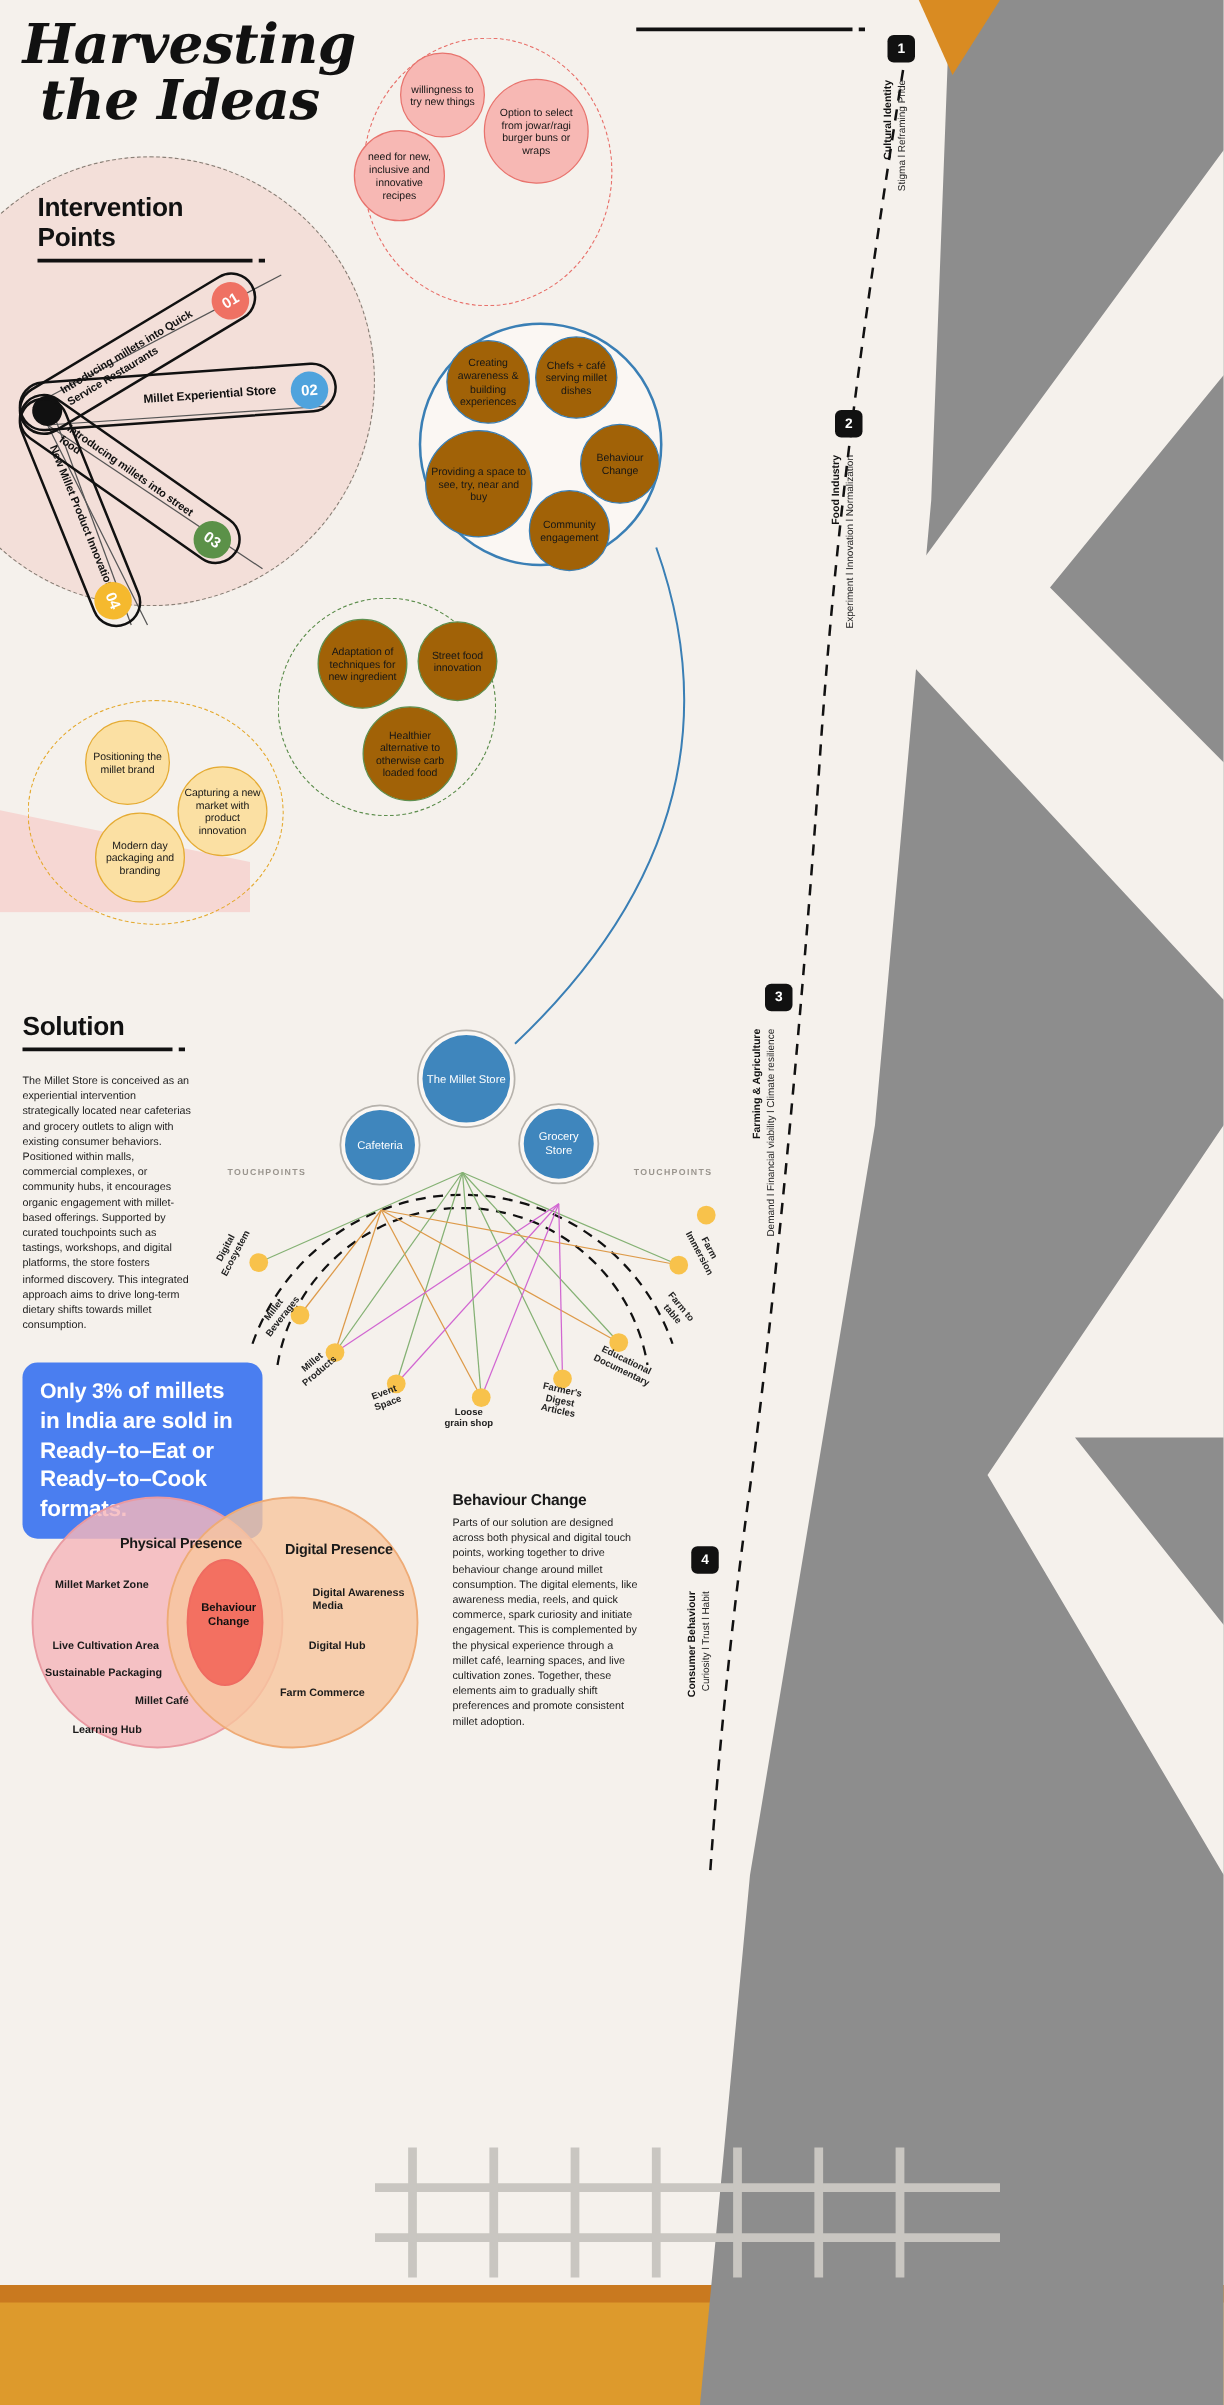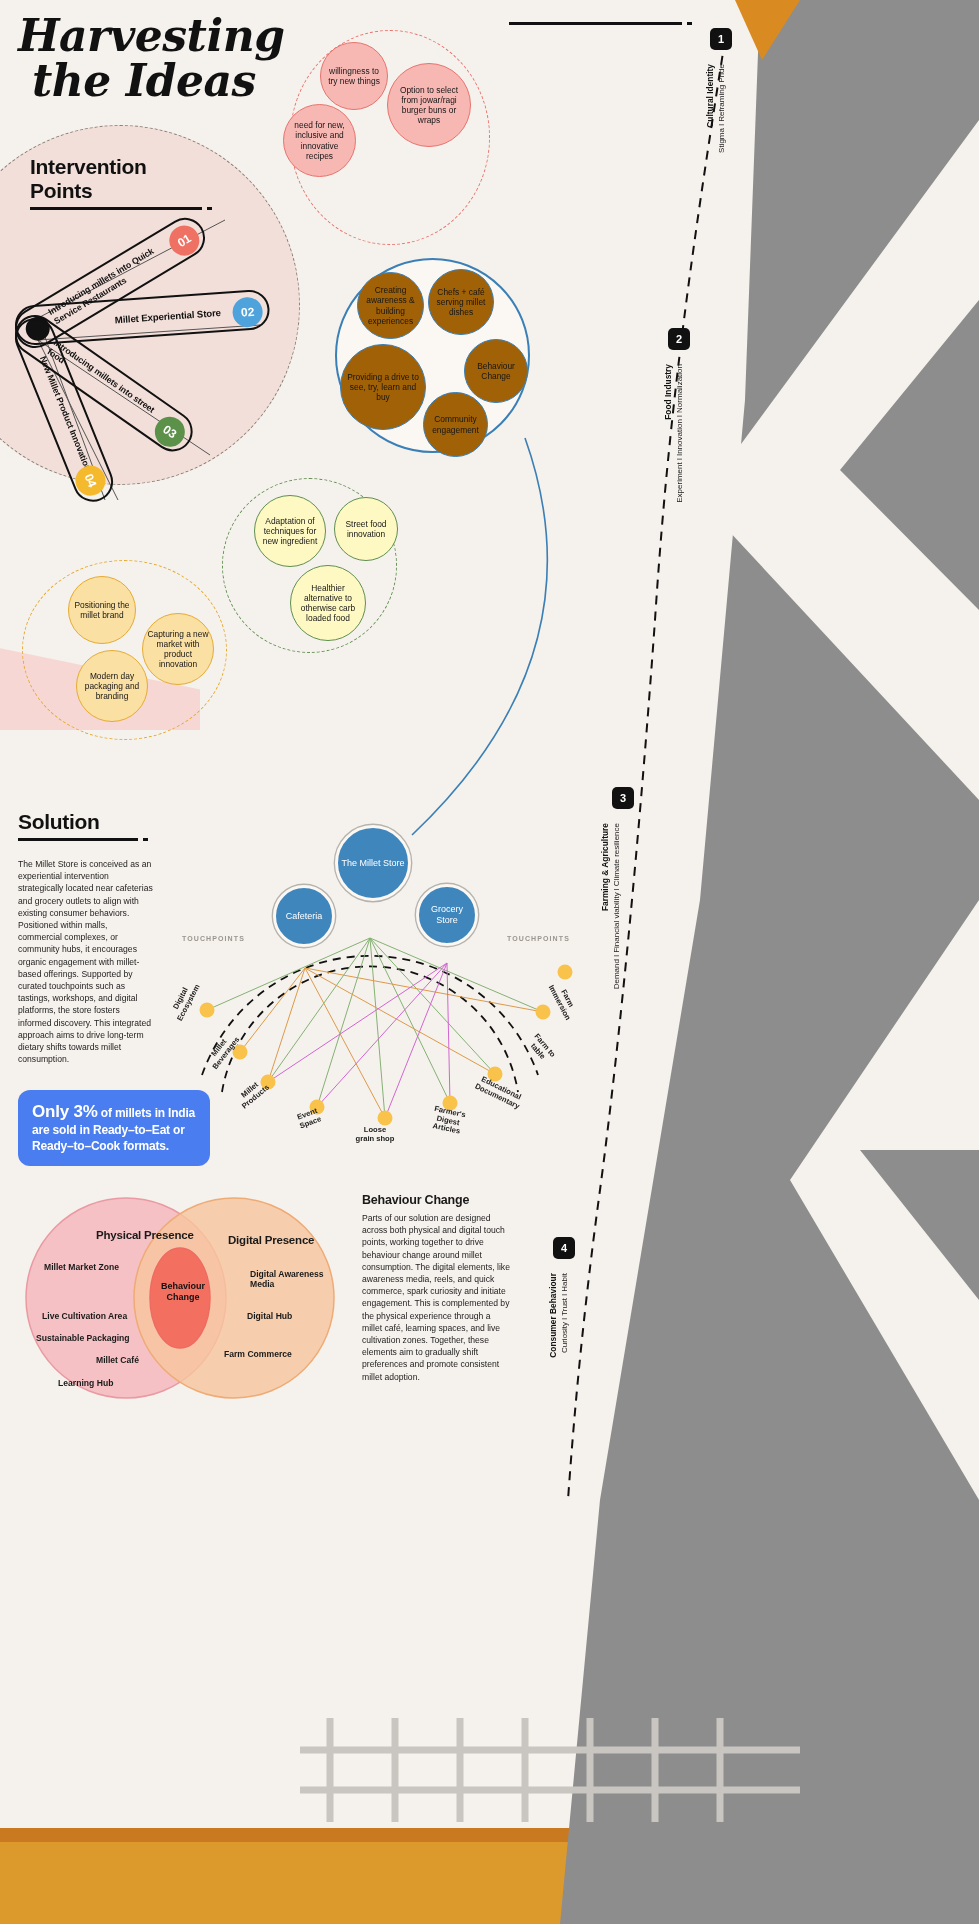--- a/index.html
+++ b/index.html
@@ -42,21 +42,21 @@
   
   .cluster-ring { position:absolute; border-radius:50%; }
   .bub {
     position:absolute; border-radius:50%;
     display:flex; align-items:center; justify-content:center; text-align:center;
     font-size:8.4px; line-height:1.22; padding:4px;
     color:#161616;
   }
   .bub.pink   { background:#f7b8b4; border:1.3px solid #e8736d; }
   .bub.blue   { background:#a16207; border:1.3px solid #3a7fb5; }
-  .bub.green  { background:#fef9c3; border:1.3px solid #5f8f4f; }
+  .bub.green  { background:#a16207; border:1.3px solid #5f8f4f; }
   .bub.yellow { background:#fbe0a3; border:1.3px solid #e5ab33; }
 
   .ring-pink   { border:1.4px dashed #e8736d; }
   .ring-blue   { border:2px solid #3a7fb5; background:#fbf7f3;}
   .ring-green  { border:1.4px dashed #5f8f4f; }
   .ring-yellow { border:1.4px dashed #e5ab33; }
 
   
   .fan { position:absolute; left:10px; top:200px; width:290px; height:320px; }
   .pill {
@@ -80,21 +80,21 @@
 
   
   .body-copy { font-size:8.6px; line-height:1.42; color:#1d1d1d; }
 
   .stat-card {
     position:absolute; background:#4a7ef0; color:#fff; border-radius:12px;
     padding:11px 14px; font-size:12px; line-height:1.32; font-weight:700;
     letter-spacing:-0.2px;
   }
   .stat-card .big { font-size:17px; font-weight:700; }
-  .stat-card .lite { font-weight:700; font-size:12px; }
+  .stat-card .lite { font-weight:700; font-size:18px; }
 
   
   .tp-label {
     position:absolute; font-size:7.6px; line-height:1.15; font-weight:600;
     color:#222; text-align:center; white-space:pre-line;
   }
   .tp-head {
     position:absolute; font-size:7px; font-weight:700; letter-spacing:1.1px;
     color:#9a958e;
   }
@@ -218,21 +218,21 @@
   </div>
 
   <div class="cluster-ring ring-pink" style="left:290px; top:30px; width:200px; height:215px;"></div>
   <div class="bub pink" style="left:320px; top:42px; width:68px; height:68px;">willingness to try new things</div>
   <div class="bub pink" style="left:387px; top:63px; width:84px; height:84px;">Option to select from jowar/ragi burger buns or wraps</div>
   <div class="bub pink" style="left:283px; top:104px; width:73px; height:73px;">need for new, inclusive and innovative recipes</div>
 
   <div class="cluster-ring ring-blue" style="left:335px; top:258px; width:195px; height:195px;"></div>
   <div class="bub blue" style="left:357px; top:272px; width:67px; height:67px;">Creating awareness &amp; building experiences</div>
   <div class="bub blue" style="left:428px; top:269px; width:66px; height:66px;">Chefs + café serving millet dishes</div>
-  <div class="bub blue" style="left:340px; top:344px; width:86px; height:86px;">Providing a drive to see, try, learn and buy</div>
+  <div class="bub blue" style="left:340px; top:344px; width:86px; height:86px;">Providing a space to see, try, near and buy</div>
   <div class="bub blue" style="left:464px; top:339px; width:64px; height:64px;">Behaviour Change</div>
   <div class="bub blue" style="left:423px; top:392px; width:65px; height:65px;">Community engagement</div>
 
   <svg class="abs" style="left:330px; top:430px;" width="260" height="430">
     <path d="M 195 8 C 235 120, 235 260, 82 405" stroke="#3a7fb5" stroke-width="1.6" fill="none"></path>
   </svg>
 
   <div class="cluster-ring ring-green" style="left:222px; top:478px; width:175px; height:175px;"></div>
   <div class="bub green" style="left:254px; top:495px; width:72px; height:72px;">Adaptation of techniques for new ingredient</div>
   <div class="bub green" style="left:334px; top:497px; width:64px; height:64px;">Street food innovation</div>
@@ -330,21 +330,21 @@
     <circle cx="108" cy="106" r="100" fill="#f5b6bb" fill-opacity="0.82" stroke="#e99aa2" stroke-width="1.5"></circle>
     <circle cx="216" cy="106" r="100" fill="#f8c69d" fill-opacity="0.80" stroke="#eeab76" stroke-width="1.5"></circle>
     <ellipse cx="162" cy="106" rx="30" ry="50" fill="#f2584e" fill-opacity="0.78" stroke="#ef6b61" stroke-width="1.5"></ellipse>
   </svg>
 
   <div class="abs venn-title" style="left:56px; top:1229px;margin-left:40px;">Physical Presence</div>
   <div class="abs venn-item" style="left:44px; top:1262px;">Millet Market Zone</div>
   <div class="abs venn-item" style="left:58px; top:1336px;margin-top:42px;">Learning Hub</div>
   <div class="abs venn-item" style="left:42px; top:1311px;">Live Cultivation Area</div>
   <div class="abs venn-item" style="left:36px; top:1333px;">Sustainable Packaging</div>
-  <div class="abs venn-item" style="left:96px; top:1355px;">Millet Café</div>
+  <div class="abs venn-item" style="left:108px; top:1355px;">Millet Café</div>
 
   <div class="abs venn-title" style="left:228px; top:1234px;">Digital Presence</div>
   <div class="abs venn-item" style="left:250px; top:1269px; width:90px;">Digital Awareness Media</div>
   <div class="abs venn-item" style="left:247px; top:1311px;">Digital Hub</div>
   <div class="abs venn-item" style="left:224px; top:1349px;">Farm Commerce</div>
 
   <div class="venn-center-label" style="left:155px; top:1281px; width:56px;">Behaviour Change</div>
 
   <div class="abs bc-title" style="left:362px; top:1193px;">Behaviour Change</div>
   <div class="abs body-copy" style="left:362px; top:1212px; width:148px;">Parts of our solution are designed across both physical and digital touch points, working together to drive behaviour change around millet consumption. The digital elements, like awareness media, reels, and quick commerce, spark curiosity and initiate engagement. This is complemented by the physical experience through a millet café, learning spaces, and live cultivation zones. Together, these elements aim to gradually shift preferences and promote consistent millet adoption.</div>

